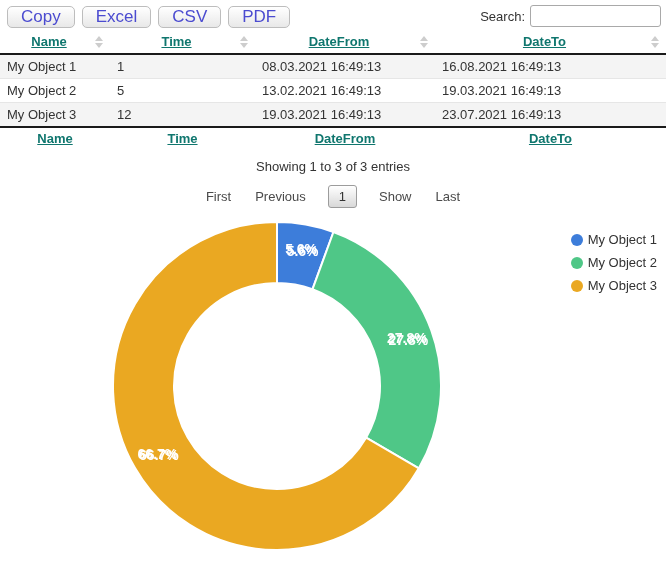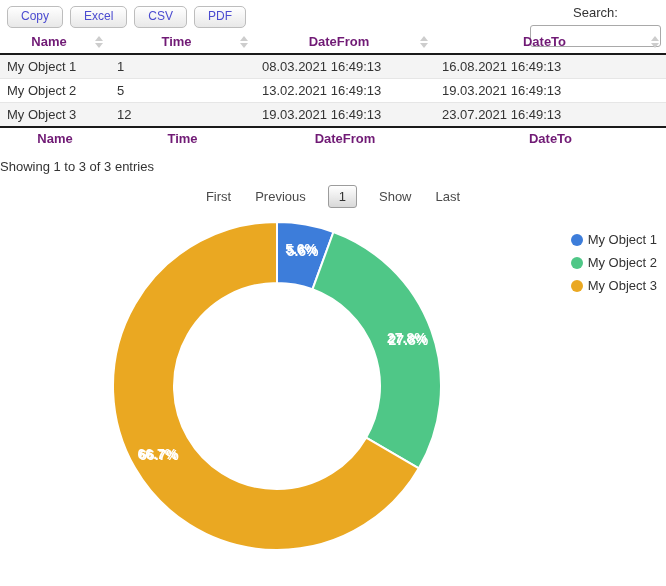--- a/index.html
+++ b/index.html
@@ -4,51 +4,51 @@
 <style>
   * { box-sizing: border-box; margin: 0; padding: 0; }
   html,body { width: 666px; height: 586px; background: #fff;
     font-family: "Liberation Sans", "DejaVu Sans", sans-serif; font-size: 13px; color: #333; }
   body { overflow: hidden; }
 
   
   .toolbar { position: relative; height: 30px; padding: 6px 7px 0 7px; }
   .btn-group { display: inline-flex; gap: 7px; }
   .dt-button {
-    font-family: inherit; font-size: 12px; color: #4b4bd0;
+    font-family: inherit; font-size: 17px; color: #4b4bd0;
     padding: 2px 13px 3px 13px; border: 1px solid #bdbdbd; border-radius: 5px;
     background: linear-gradient(#ffffff, #e8e8e8); cursor: pointer; line-height: 15px;
   }
-  .search-box { position: absolute; right: 5px; top: 5px; display: flex; align-items: center; gap: 5px; flex-direction: column; }
+  .search-box { position: absolute; right: 5px; top: 5px; display: flex; align-items: center; gap: 5px; }
   .search-box label { color: #333; }
   .search-box input {
     width: 131px; height: 22px; border: 1px solid #a9a9a9; border-radius: 3px;
     font-family: inherit; font-size: 13px; padding: 2px 5px;
   }
 
   
   table { width: 666px; border-collapse: collapse; table-layout: fixed; }
   col.c1 { width: 110px; } col.c2 { width: 145px; } col.c3 { width: 180px; } col.c4 { width: 231px; }
   thead th, tfoot th {
-    font-weight: bold; color: #701a75; font-size: 13px;
-    padding: 4px 18px 4px 6px; position: relative; white-space: nowrap;
+    font-weight: bold; color: #0f766e; font-size: 13px;
+    padding: 4px 18px 4px 6px; position: relative; white-space: nowrap; text-decoration: underline;
   }
   thead th { border-bottom: 2px solid #1a1a1a; cursor: pointer; }
   tfoot th { border-top: 2px solid #1a1a1a; padding: 3px 6px; }
   .sort-icon { position: absolute; right: 7px; top: 50%; transform: translateY(-50%); }
   .arr { width: 0; height: 0; border-left: 4px solid transparent; border-right: 4px solid transparent; }
   .arr.up { border-bottom: 5px solid #cdcdcd; margin-bottom: 2px; }
   .arr.down { border-top: 5px solid #cdcdcd; }
   tbody td { padding: 4px 7px; color: #333; border-top: 1px solid #e6e6e6; white-space: nowrap; }
   tbody tr:first-child td { border-top: none; }
   tbody tr:nth-child(odd) { background: #f4f4f4; }
   tbody tr:nth-child(even) { background: #fff; }
 
   
-  .dt-info { text-align: left; margin-top: 10px; color: #333; }
+  .dt-info { text-align: center; margin-top: 10px; color: #333; }
   .dt-paginate { display: flex; justify-content: center; align-items: center; gap: 20px; margin-top: 11px; color: #4a4a4a; }
   .page-link { cursor: pointer; padding: 3px 2px; }
   .page-current {
     padding: 3px 10px; border: 1px solid #9c9c9c; border-radius: 3px; color: #333;
     background: linear-gradient(#ffffff, #d8d8d8); cursor: pointer;
   }
 
   
   .chart-area { position: relative; height: 350px; margin-top: 6px; }
   .chart-area svg { position: absolute; left: 0; top: 0; }

